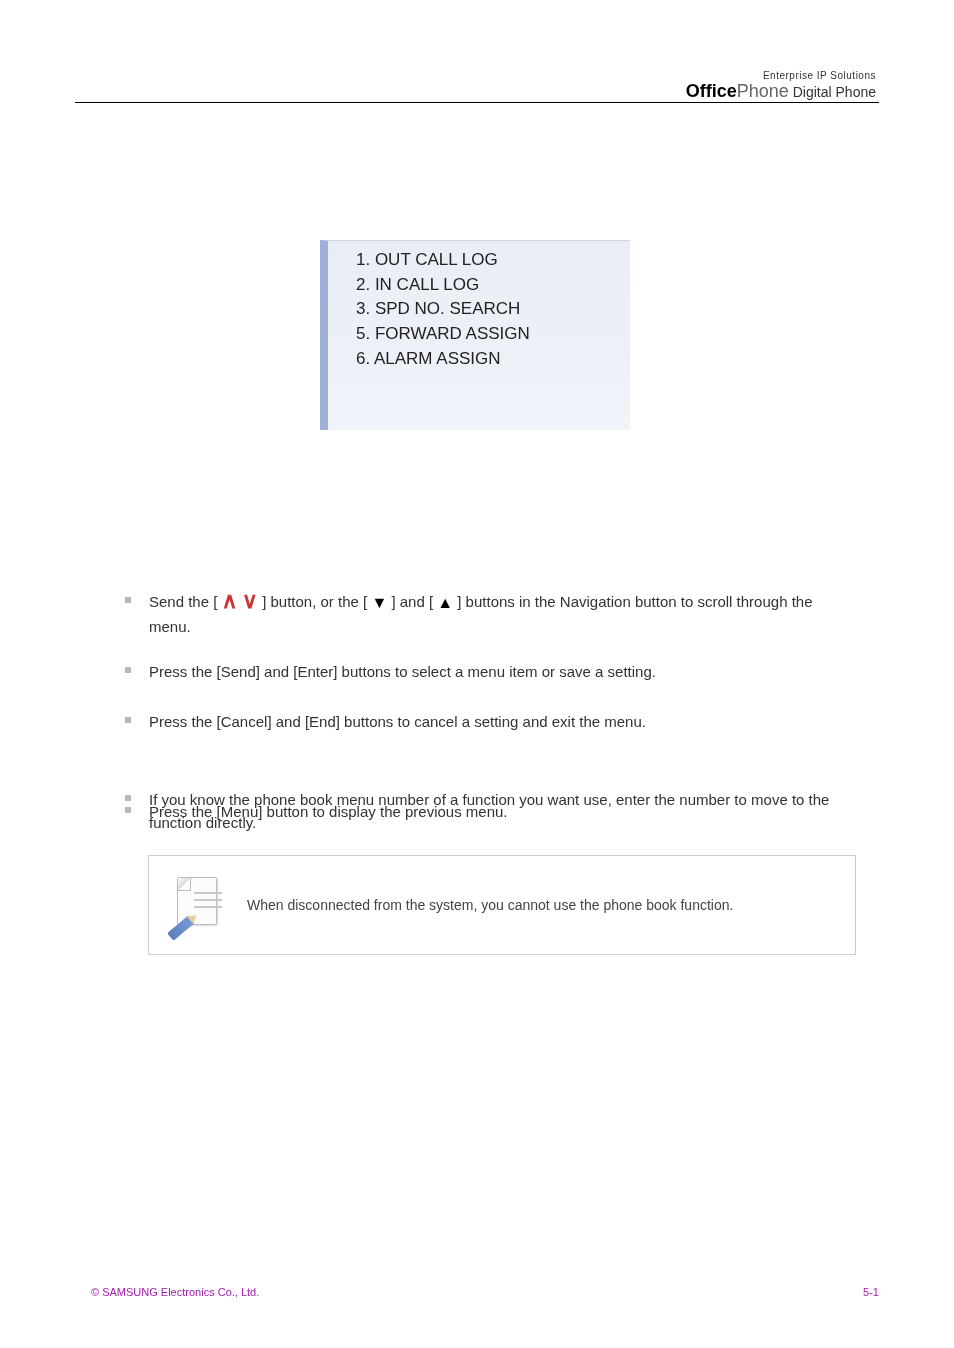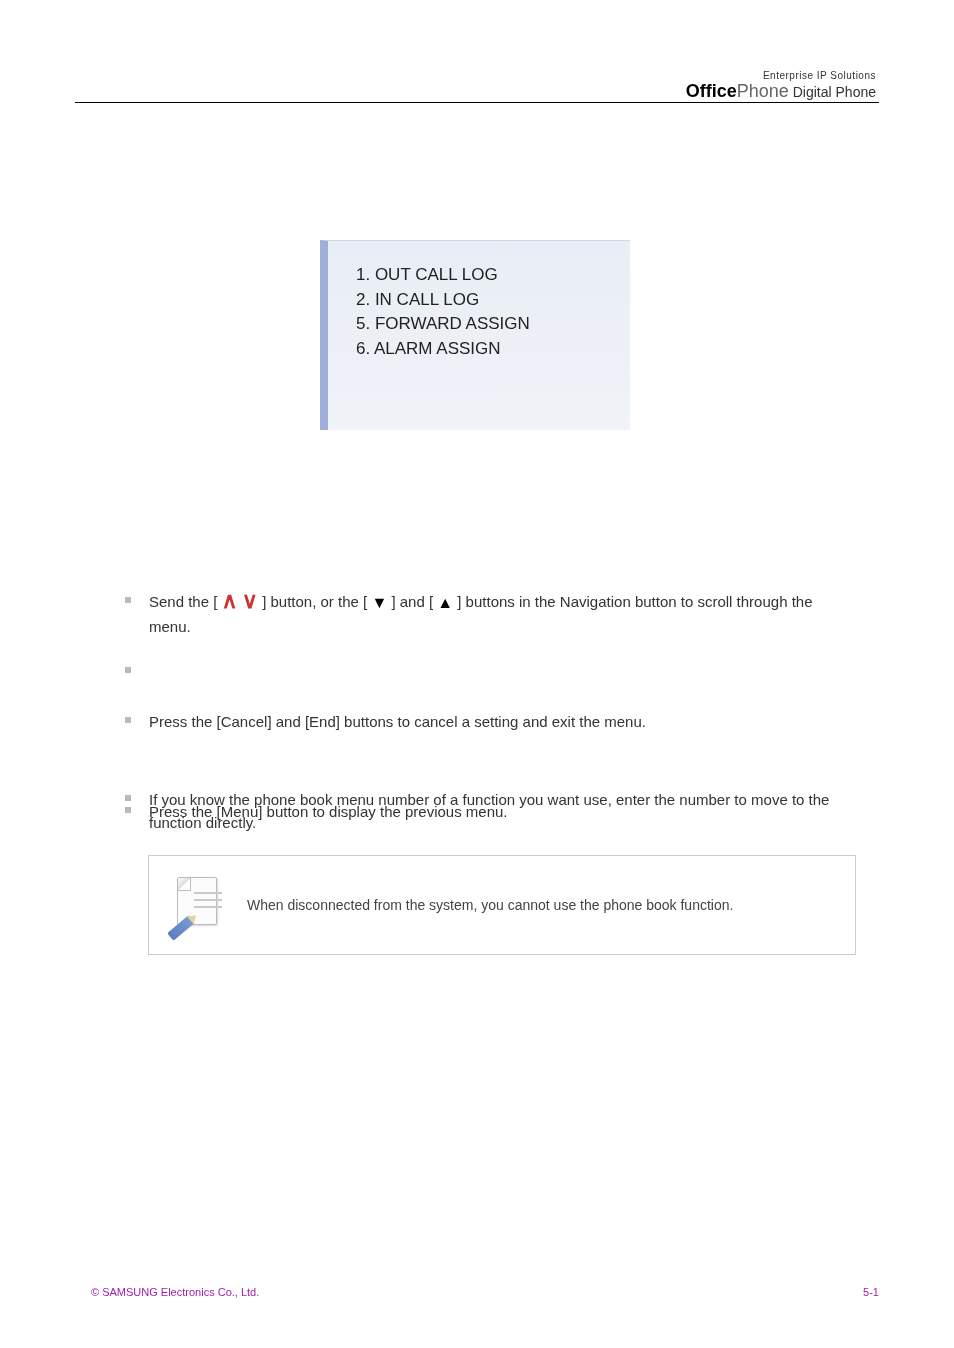--- a/index.html
+++ b/index.html
@@ -44,21 +44,21 @@
     }
     .menu-box {
       position: absolute;
       top: 240px;
       left: 320px;
       width: 310px;
       height: 190px;
       background: linear-gradient(to bottom, #e9edf5 0%, #f0f3f8 100%);
       border-left: 8px solid #9fb0d8;
       border-top: 1px solid #cfd6e6;
-      padding: 22px 20px 10px 28px;
+      padding: 7px 20px 10px 28px;
     }
     .menu-item {
       font-size: 17px;
       color: #222;
       line-height: 1.45;
       font-family: Arial, sans-serif;
     }
     .bullet-list {
       position: absolute;
       left: 125px;
@@ -199,20 +199,21 @@
   <div class="brand-top">Enterprise IP Solutions</div>
   <div class="brand-main">
     <span class="bold">Office</span><span class="light">Phone</span><span class="brand-sub"> Digital Phone</span>
   </div>
 </div>
 <div class="header-line"></div>
 
 <div class="menu-box">
   <div class="menu-item">1. OUT CALL LOG</div>
   <div class="menu-item">2. IN CALL LOG</div>
+  <div class="menu-item">3. SPD NO. SEARCH</div>
   <div class="menu-item">5. FORWARD ASSIGN</div>
   <div class="menu-item">6. ALARM ASSIGN</div>
 </div>
 
 <div class="bullet-list b1" style="position:absolute;">
   <div class="bullet-row">
     <div class="bullet-sq"></div>
     <div class="bullet-text">
       <span>Send the [</span>
       <span class="arrow-red-up">∧</span>
@@ -222,20 +223,21 @@
       <span>] and [</span>
       <span class="arrow-black">▲</span>
       <span>] buttons in the Navigation button to scroll through the menu.</span>
     </div>
   </div>
 </div>
 
 <div class="bullet-list b2" style="position:absolute;">
   <div class="bullet-row">
     <div class="bullet-sq"></div>
+    <div class="bullet-text">Press the [Send] and [Enter] buttons to select a menu item or save a setting.</div>
   </div>
 </div>
 
 <div class="bullet-list b3" style="position:absolute;">
   <div class="bullet-row">
     <div class="bullet-sq"></div>
     <div class="bullet-text">Press the [Cancel] and [End] buttons to cancel a setting and exit the menu.</div>
   </div>
 </div>
 

